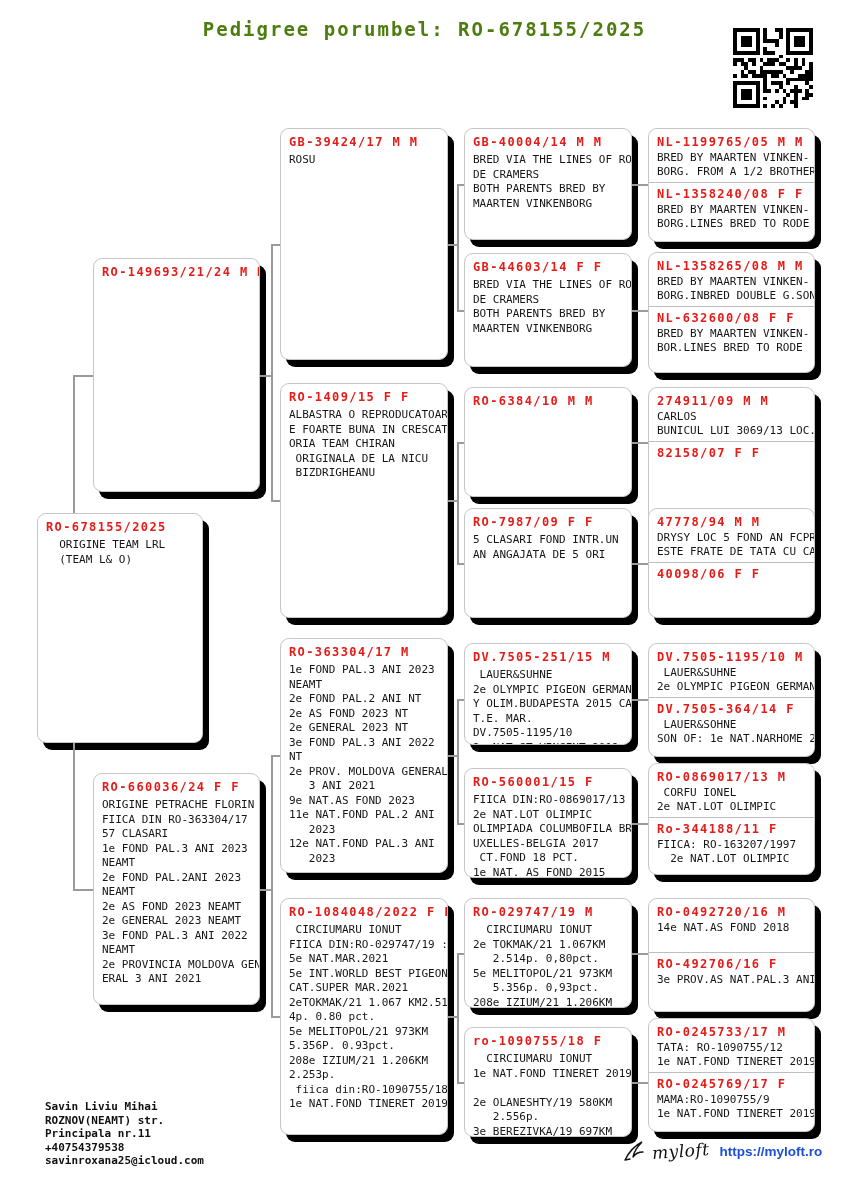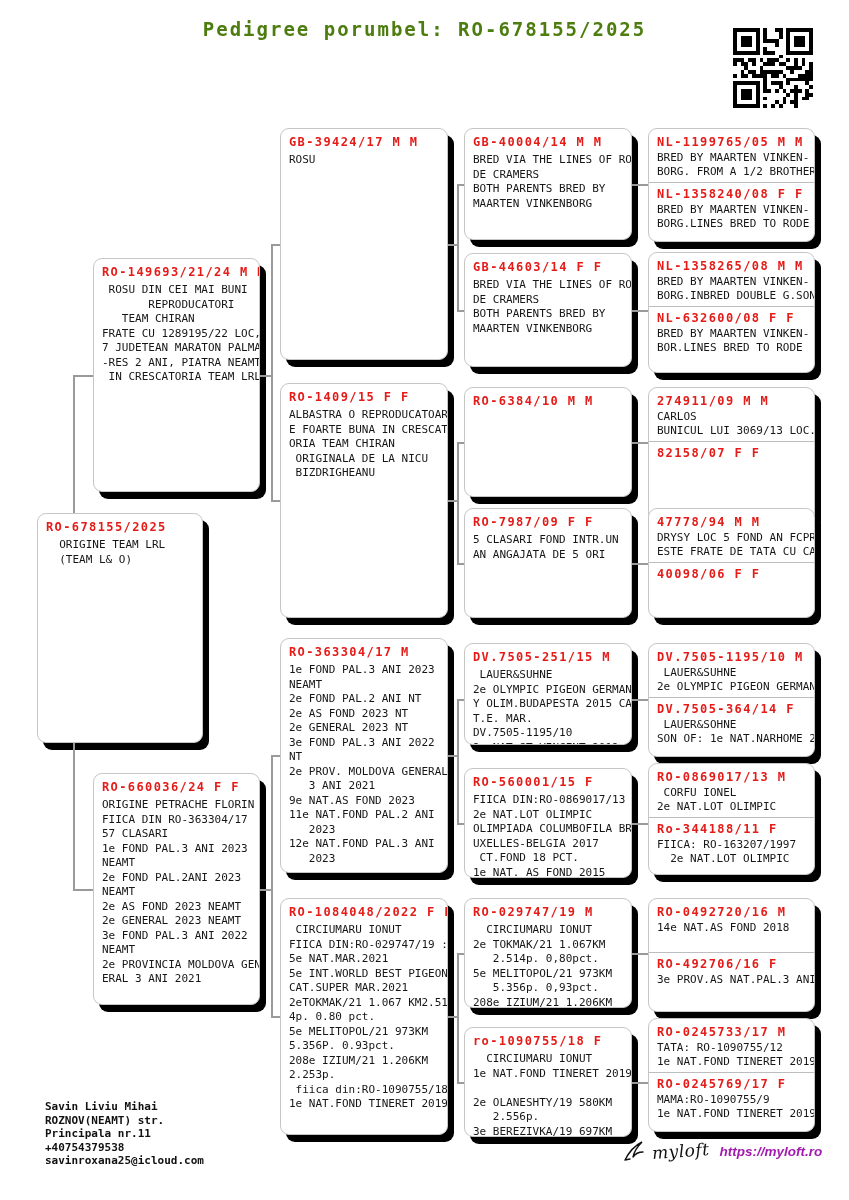--- a/index.html
+++ b/index.html
@@ -14,22 +14,22 @@
   .quad .body{line-height:13.5px;min-height:28px;margin-bottom:2px;}
   .quad .ring{margin-bottom:2px;}
   .divider{border-top:1px solid #bdbdbd;margin:3px 0 4px -8px;width:175px;}
   .line-h{position:absolute;height:1.5px;background:#9a9a9a;}
   .line-v{position:absolute;width:1.5px;background:#9a9a9a;}
   .footer{position:absolute;left:45px;top:1100px;font-weight:bold;font-size:11px;
           line-height:13.5px;white-space:pre;color:#111;}
   .brandrow{position:absolute;left:622px;top:1138px;display:flex;align-items:center;gap:4px;}
   .myloft-script{font-family:"DejaVu Serif", serif;font-style:italic;font-size:17px;
                  transform:rotate(-4deg);color:#111;letter-spacing:0.5px;}
-  .myloft-url{font-family:"Liberation Sans", sans-serif;font-style:italic;font-weight:bold;
-              font-size:13.5px;color:#a21caf;text-decoration:none;margin-left:6px;}
+  .myloft-url{font-family:"Liberation Sans", sans-serif;font-weight:bold;
+              font-size:13.5px;color:#1d4ed8;text-decoration:none;margin-left:6px;}
   .qr{position:absolute;left:733px;top:28px;width:80px;height:80px;}
 </style>
 </head>
 <body>
 
 <div class="page">
 
   <div class="title">Pedigree porumbel: RO-678155/2025</div>
 
   <svg class="qr" id="qr" viewBox="0 0 21 21" shape-rendering="crispEdges">
@@ -254,27 +254,20 @@
   <div id="tree">
 
     <div class="card" style="left:37px;top:513px;width:166px;height:230px">
       <div class="ring">RO-678155/2025</div>
       <div class="body">  ORIGINE TEAM LRL
   (TEAM L&amp; O)</div>
     </div>
 
     <div class="card" style="left:93px;top:258px;width:167px;height:234px">
       <div class="ring">RO-149693/21/24 M M</div>
-      <div class="body"> ROSU DIN CEI MAI BUNI
-       REPRODUCATORI
-   TEAM CHIRAN
-FRATE CU 1289195/22 LOC,
-7 JUDETEAN MARATON PALMA
--RES 2 ANI, PIATRA NEAMT
- IN CRESCATORIA TEAM LRL</div>
     </div>
     <div class="card" style="left:93px;top:773px;width:167px;height:232px">
       <div class="ring">RO-660036/24 F F</div>
       <div class="body">ORIGINE PETRACHE FLORIN
 FIICA DIN RO-363304/17
 57 CLASARI
 1e FOND PAL.3 ANI 2023
 NEAMT
 2e FOND PAL.2ANI 2023
 NEAMT

